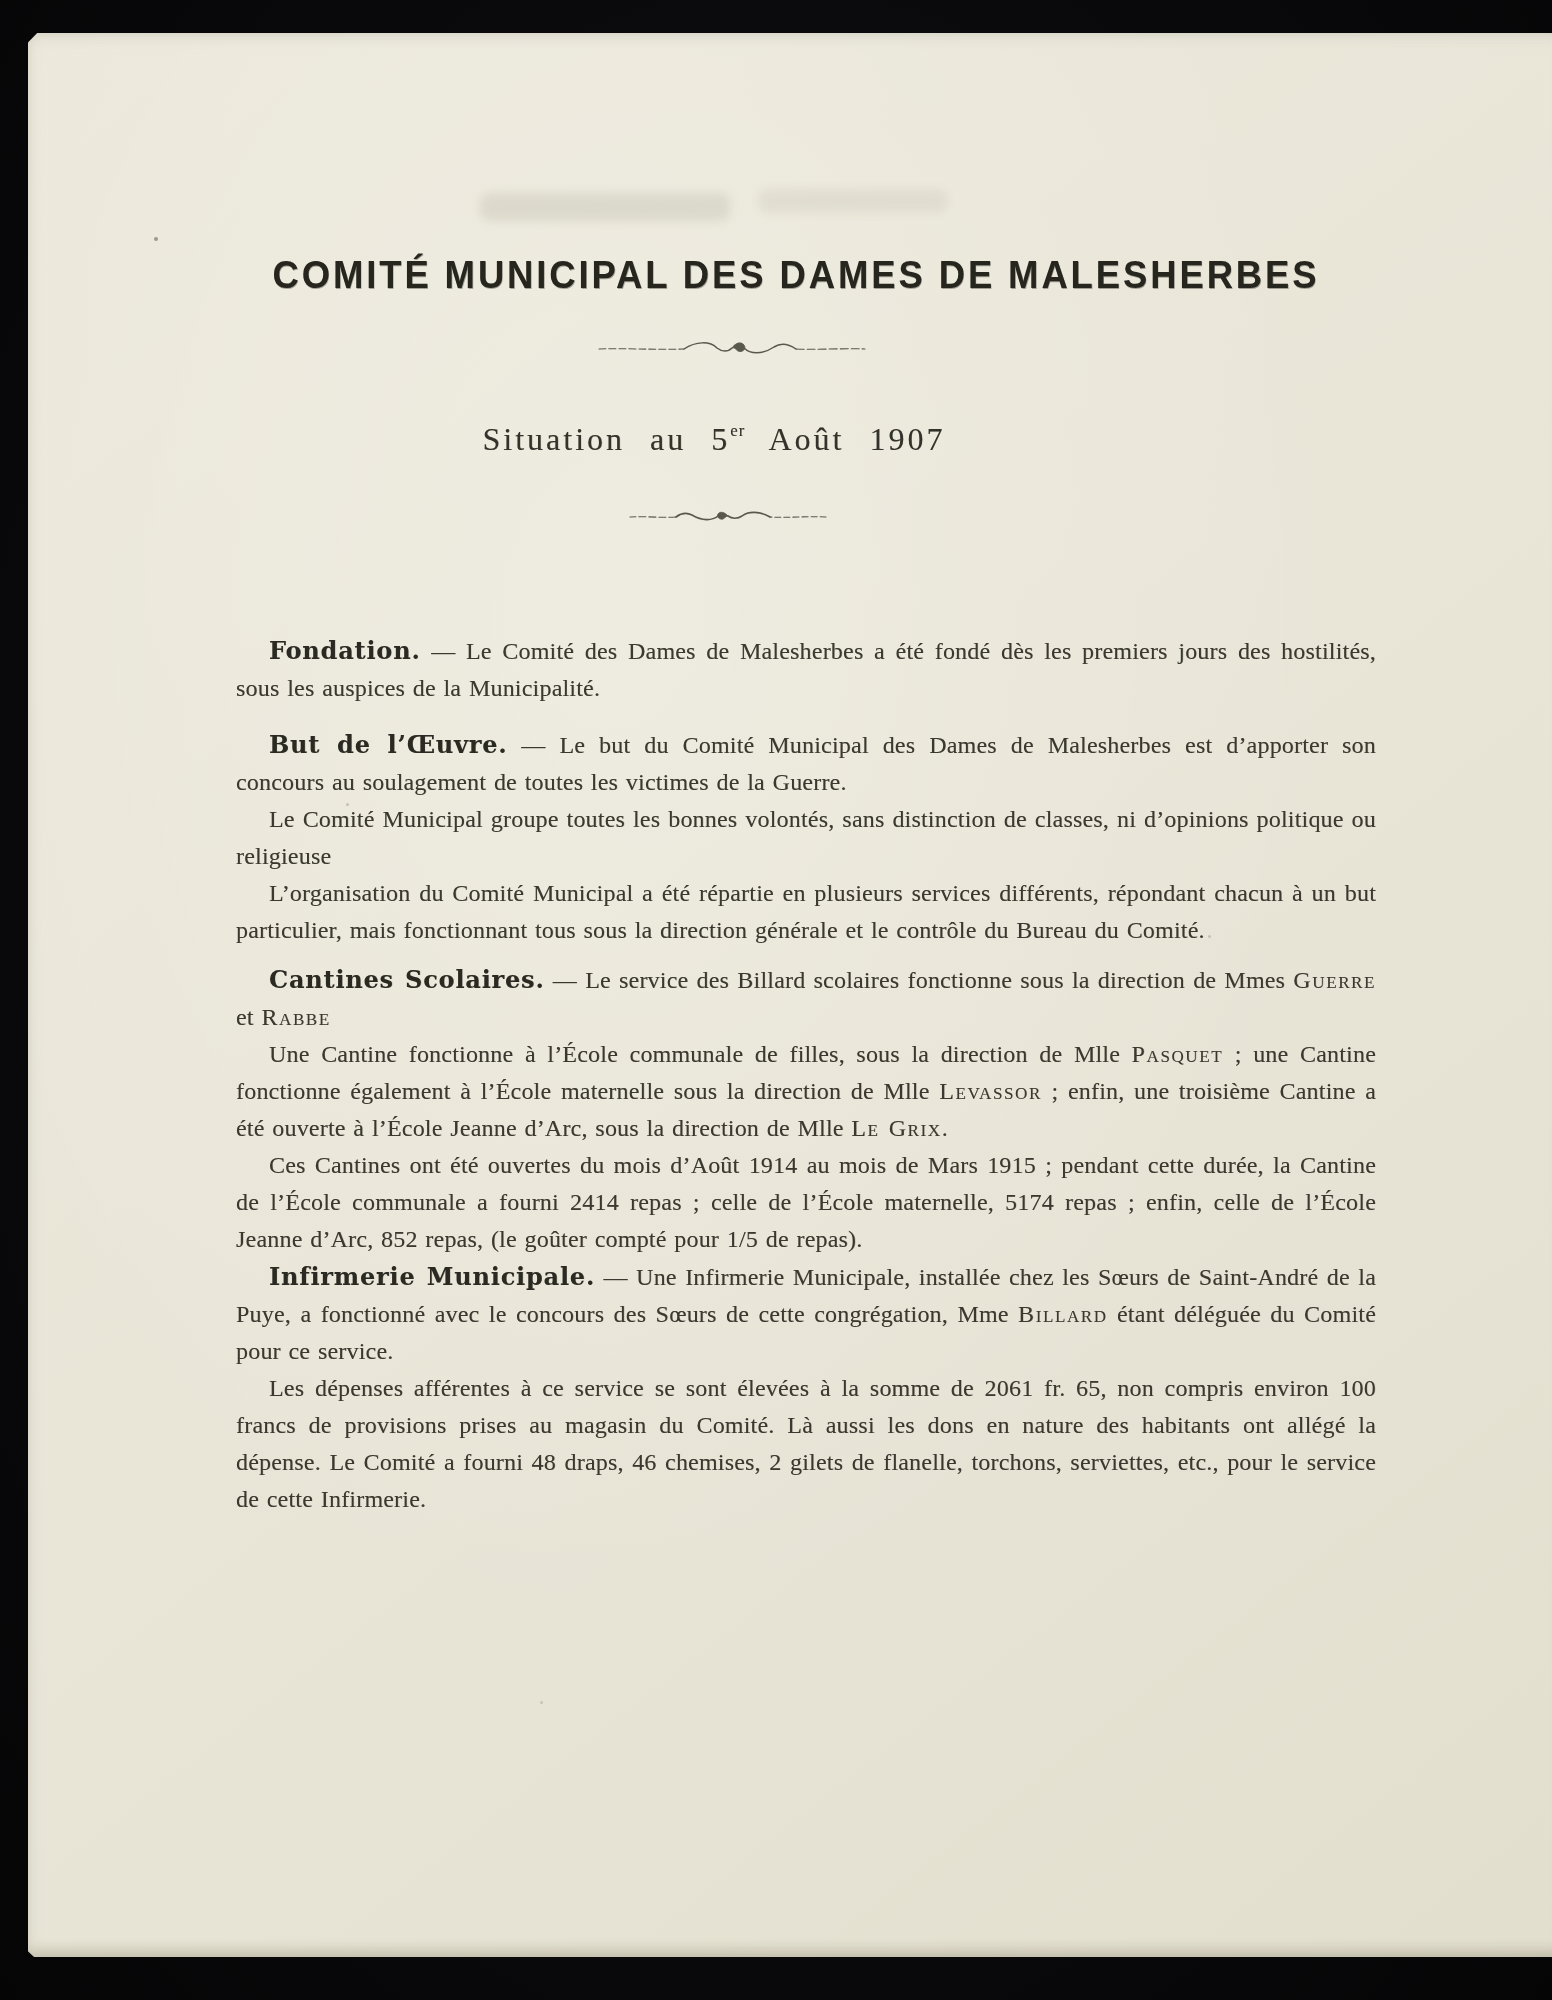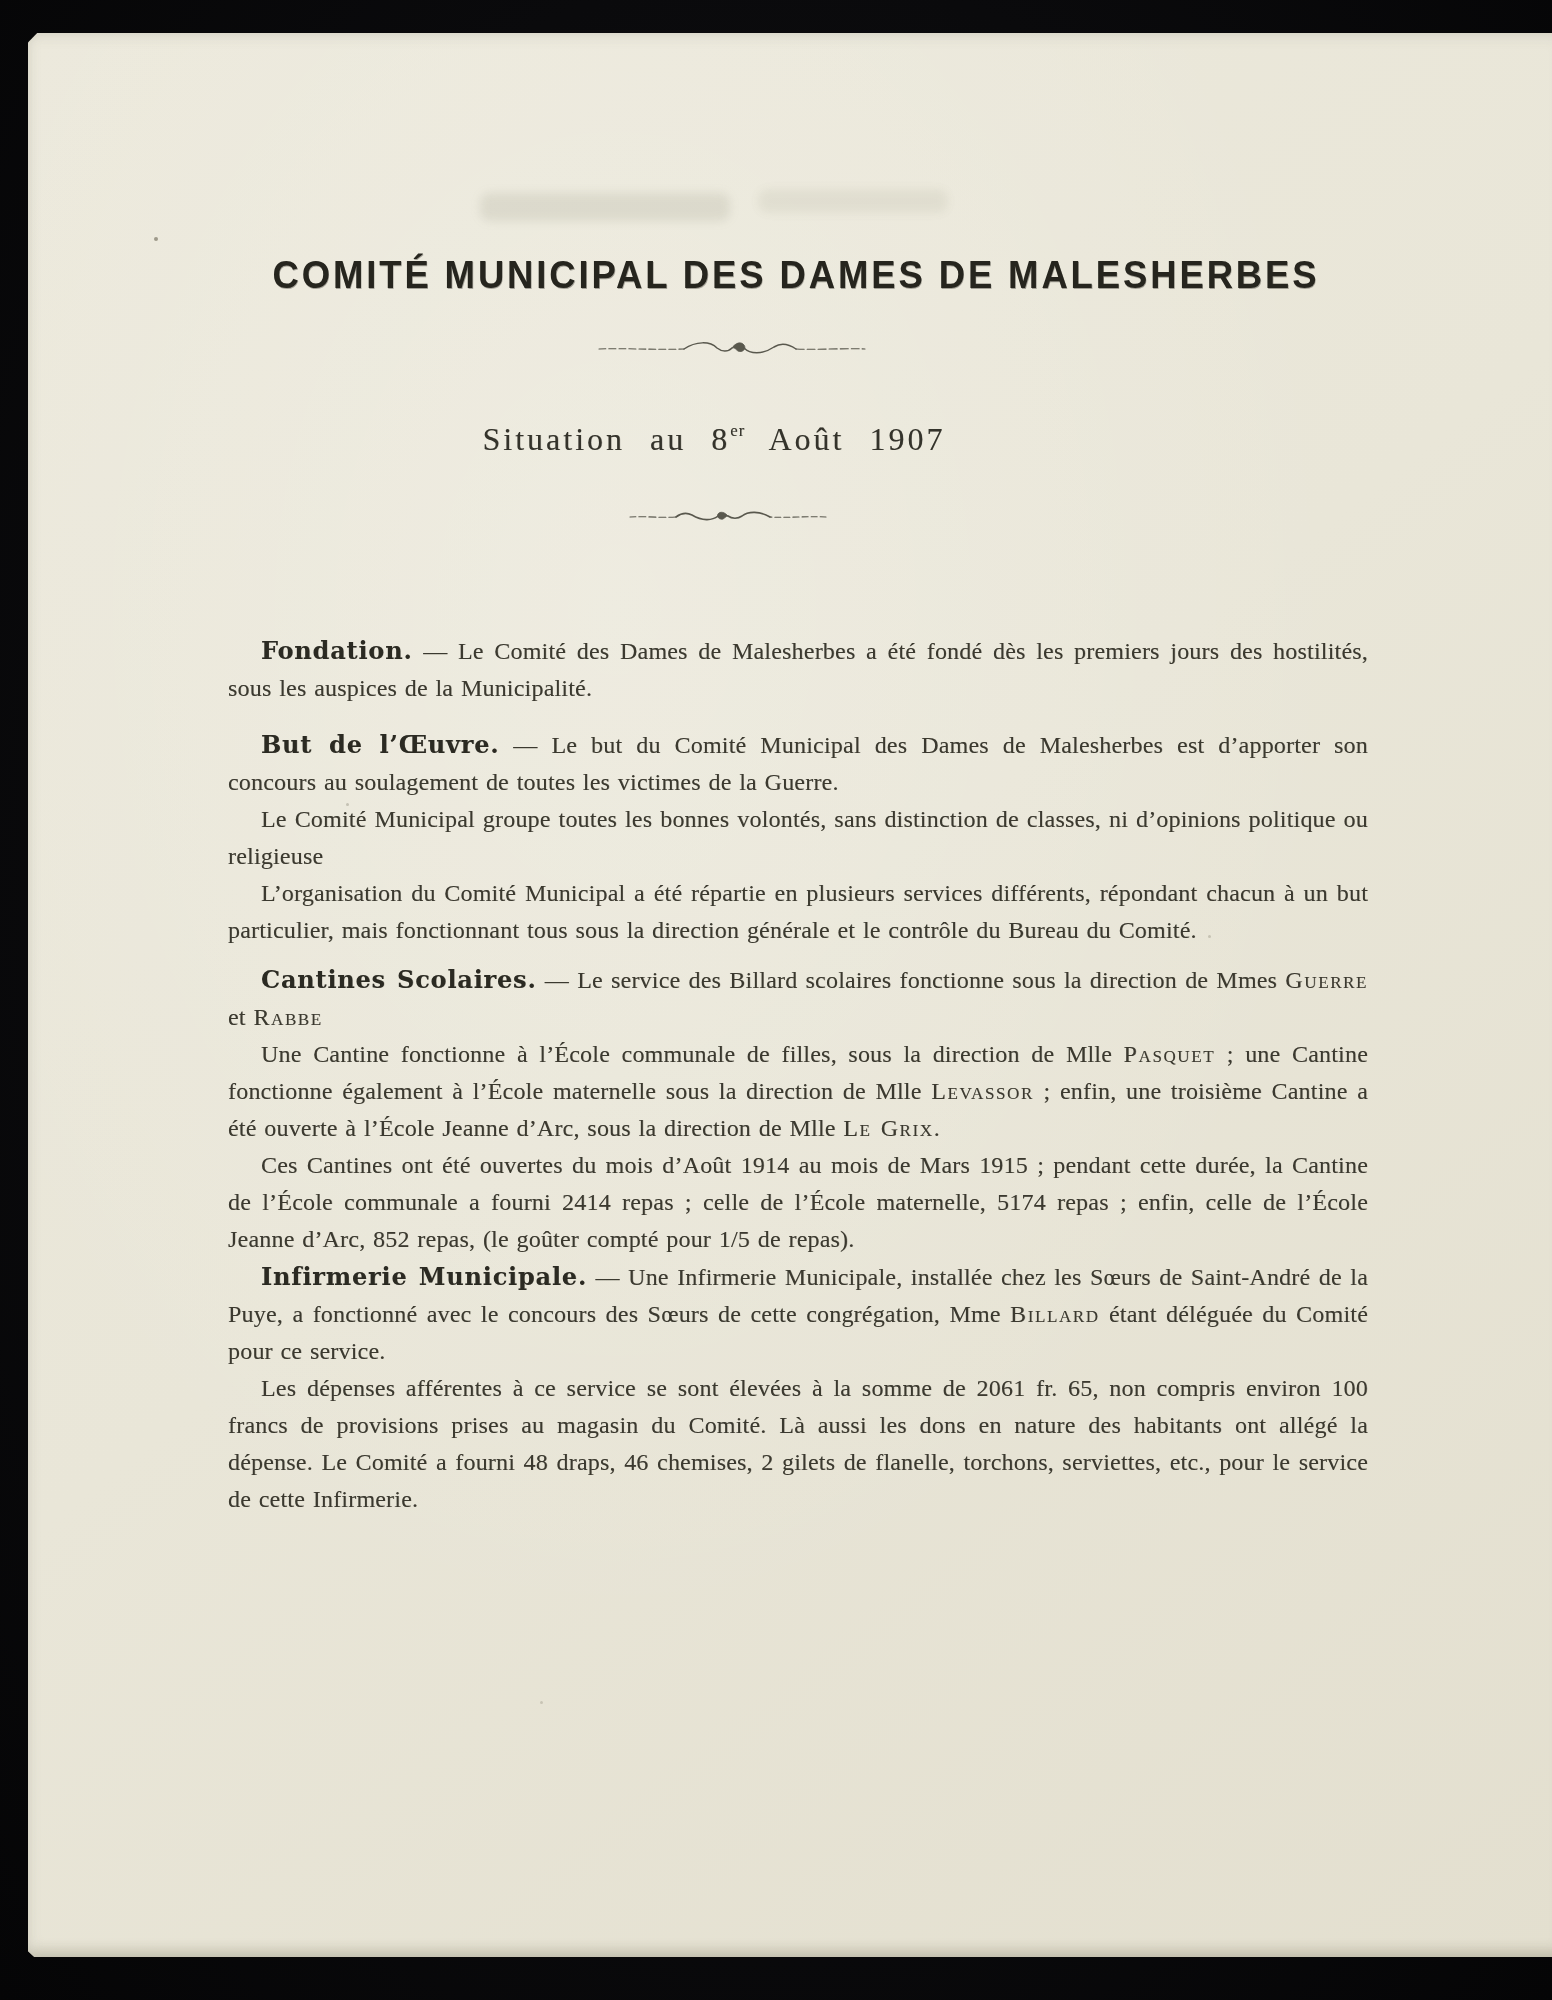--- a/index.html
+++ b/index.html
@@ -39,21 +39,21 @@
   .ornament svg{display:block;margin:0 auto;opacity:0.88;}
   .doc-subtitle{
     position:absolute;top:388px;left:0;right:0;margin:0;text-align:center;
     font-family:"Liberation Serif", serif;font-weight:400;
     font-size:32px;letter-spacing:3px;word-spacing:14px;color:#34332b;
     transform:translateX(-86px);white-space:nowrap;
     text-shadow:0.4px 0.4px 0 rgba(40,38,30,0.3);
   }
   .doc-subtitle sup{font-size:0.52em;vertical-align:14px;letter-spacing:1px;}
   .doc-body{
-    position:absolute;top:599px;left:200px;width:1140px;
+    position:absolute;top:599px;left:208px;width:1140px;
     font-family:"Liberation Serif", serif;
     font-size:24px;line-height:37px;color:#3b392f;
     text-align:justify;letter-spacing:0.2px;word-spacing:1.5px;
     text-shadow:0.35px 0.35px 0 rgba(55,52,42,0.35);
   }
   .para{margin:0;text-indent:33px;}
   .seg-lead{
     font-family:"DejaVu Serif", serif;font-weight:700;
     letter-spacing:0.8px;color:#2b2a22;
   }
@@ -73,21 +73,21 @@
     <div class="ornament ornament-top">
       <svg width="272" height="22" viewBox="0 0 272 22" fill="none" stroke="#45443a" stroke-width="1.1" stroke-linecap="round">
         <path d="M3,12 C28,11 58,13 88,12" stroke-dasharray="7 3"></path>
         <path d="M88,12 C100,4 114,4 121,11 C126,15 132,15 136,11" stroke-width="1.5"></path>
         <path d="M136,11 c3,-5 9,-7 12,-3 c3,4 -2,8 -6,6 c-2,-1 -3,-4 -6,-3" fill="#45443a" stroke-width="0.8"></path>
         <path d="M148,11 C154,17 166,18 178,10 C186,5 194,8 200,12" stroke-width="1.5"></path>
         <path d="M200,12 C226,13 248,11 269,12" stroke-dasharray="8 3"></path>
       </svg>
     </div>
 
-    <h2 class="doc-subtitle"><span>Situation au 8</span><sup>er</sup><span> Août 1907</span></h2>
+    <h2 class="doc-subtitle"><span>Situation au 5</span><sup>er</sup><span> Août 1907</span></h2>
 
     <div class="ornament ornament-bottom">
       <svg width="200" height="18" viewBox="0 0 200 18" fill="none" stroke="#45443a" stroke-width="1.1" stroke-linecap="round">
         <path d="M2,10 C20,9 40,11 58,10" stroke-dasharray="6 3"></path>
         <path d="M58,10 C68,4 80,4 86,9 C90,12 96,12 100,9" stroke-width="1.6"></path>
         <path d="M100,9 c3,-4 8,-5 10,-2 c2,3 -2,6 -5,5 c-2,-1 -3,-3 -5,-3" fill="#45443a" stroke-width="0.8"></path>
         <path d="M110,9 C116,14 126,14 136,8 C142,5 148,7 152,10" stroke-width="1.6"></path>
         <path d="M152,10 C170,11 184,9 198,10" stroke-dasharray="7 3"></path>
       </svg>
     </div>

